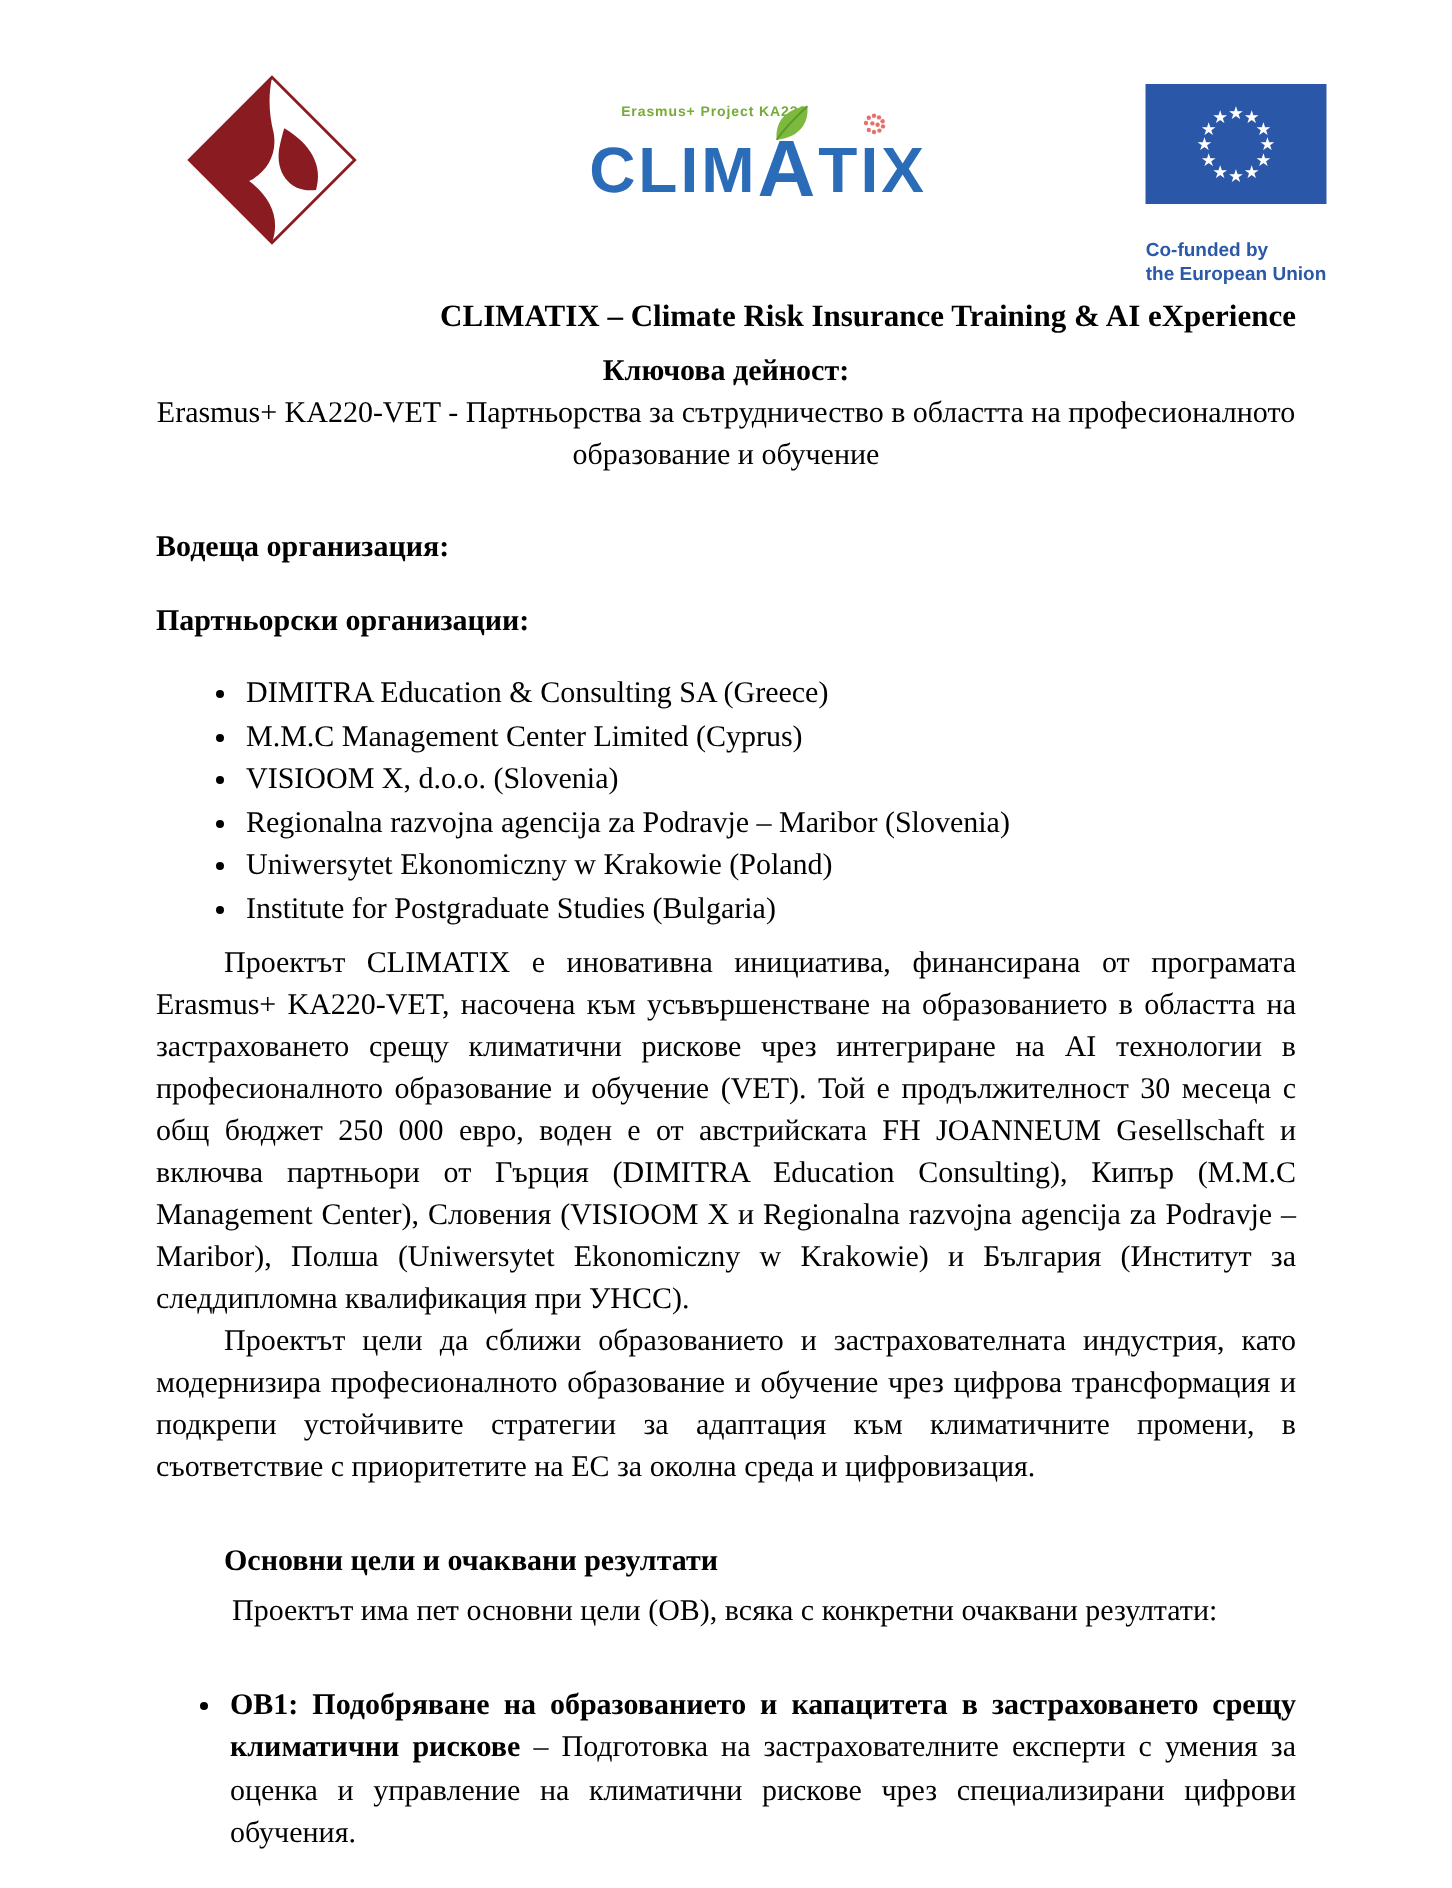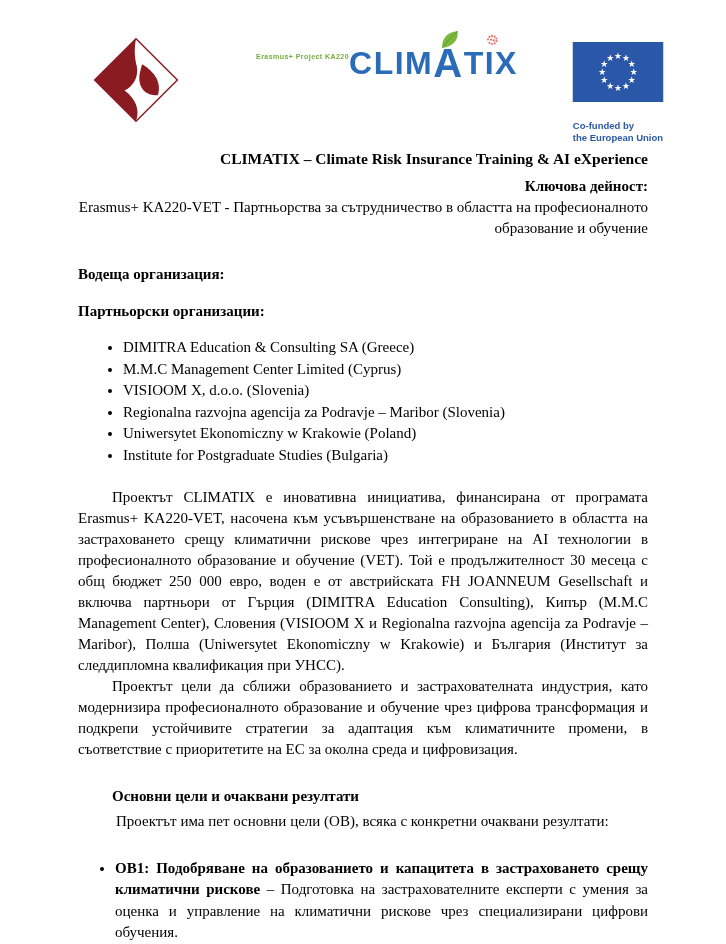--- a/index.html
+++ b/index.html
@@ -8,21 +8,21 @@
     padding:36px 78px 0;
     background:#fff;color:#000;
     font-family:"Liberation Serif",serif;
     font-size:15px;line-height:21px;
     overflow:hidden;position:relative;
   }
   
   .logos{display:flex;justify-content:space-between;align-items:flex-start;height:92px;}
   .logo-ips{margin-left:8px;}
   .logo-ips svg{width:100px;height:88px;display:block;}
-  .logo-climatix{display:flex;flex-direction:row;align-items:flex-end;margin-top:10px;}
+  .logo-climatix{display:flex;flex-direction:column;align-items:flex-end;margin-top:10px;}
   .cl-small{
     font-family:"Liberation Sans",sans-serif;font-size:7px;font-weight:bold;
     color:#76ab3a;letter-spacing:.45px;align-self:flex-start;margin-left:16px;margin-bottom:1px;
   }
   .cl-word{
     font-family:"Liberation Sans",sans-serif;font-weight:800;color:#2a6cb7;
     font-size:32px;line-height:34px;display:flex;align-items:flex-end;letter-spacing:1.5px;
   }
   .cl-a{position:relative;font-size:40px;line-height:34px;}
   .cl-a .leaf{position:absolute;top:-15px;left:7px;width:20px;height:17px;transform:rotate(-6deg);}
@@ -33,30 +33,30 @@
     margin-top:5px;letter-spacing:.3px;
   }
   .logo-eu{display:flex;flex-direction:column;align-items:center;margin-top:6px;margin-right:-16px;}
   .eu-flag{width:92px;height:60px;display:block;}
   .eu-cap{
     font-family:"Liberation Sans",sans-serif;font-size:9.5px;font-weight:bold;
     color:#2b58a8;line-height:11.5px;margin-top:18px;
   }
   
   .title{text-align:right;font-weight:bold;font-size:15.5px;margin:20px 0 0;}
-  .meta{text-align:right;margin-top:7px;}
+  .meta{text-align:center;margin-top:7px;}
   .meta p{margin:0;}
   .b{font-weight:bold;}
   .lead-block{margin-top:25px;}
   .lead-block p{margin:0;}
   .partners-label{margin-top:16px;font-weight:bold;}
   ul.partners{margin:0;padding-left:45px;list-style:disc;}
   ul.partners li{line-height:21.6px;}
   p.body{text-align:justify;text-indent:34px;margin:0;}
-  p.body.first{margin-top:20px;}
+  p.body.first{margin-top:5px;}
   .obj-head{margin:26px 0 0;font-weight:bold;text-indent:34px;}
   .obj-intro{margin:4px;text-indent:34px;}
   ul.obj{margin:26px 0 0;padding-left:37px;list-style:disc;}
   ul.obj li{text-align:justify;line-height:21.5px;}
 </style>
 </head>
 <body>
 
 <div class="page">
 

